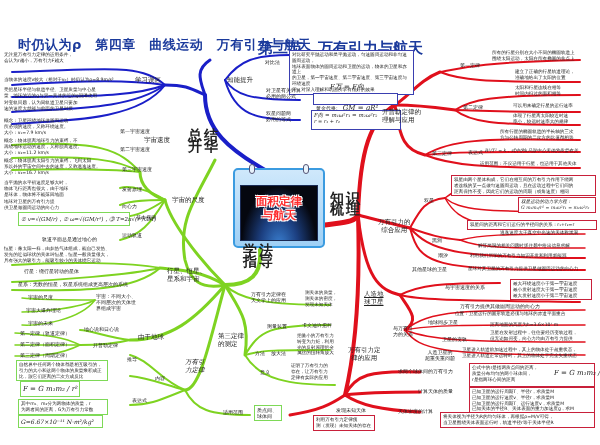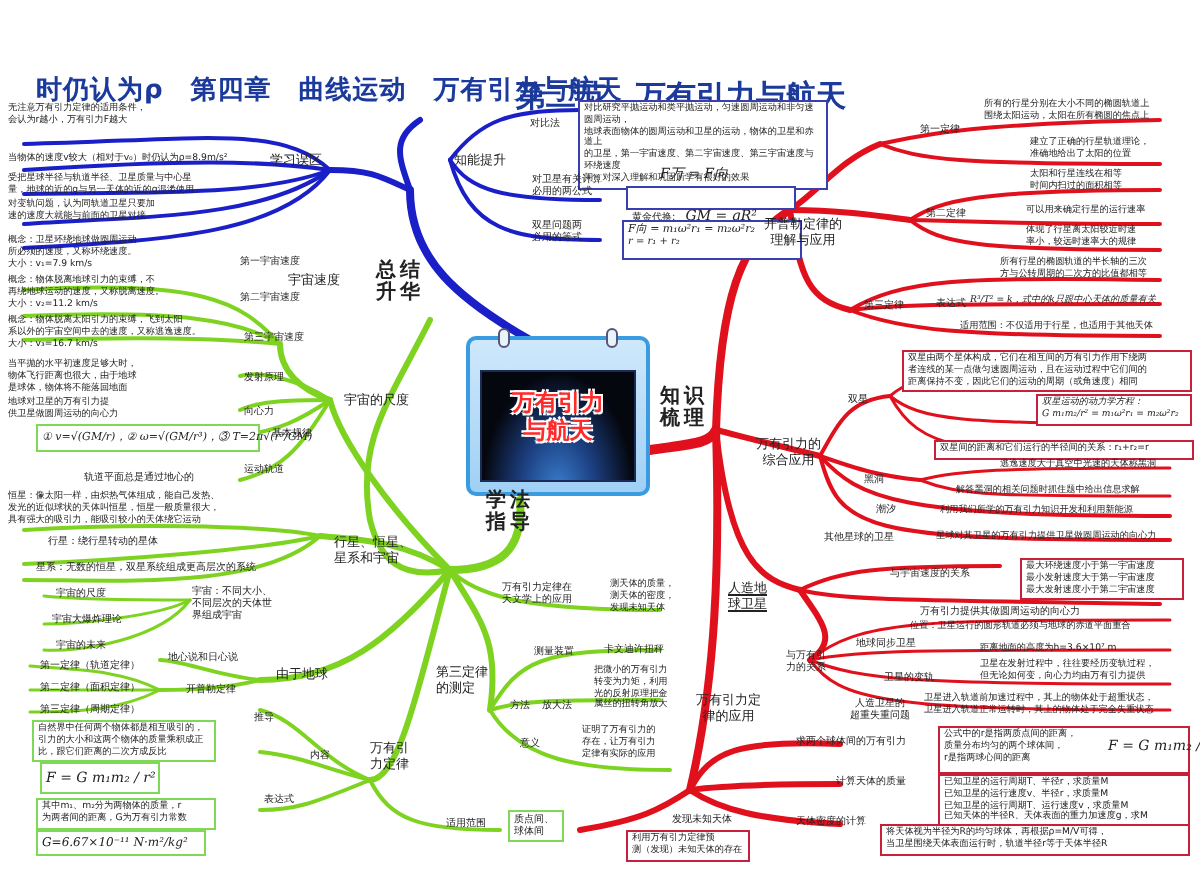--- a/index.html
+++ b/index.html
@@ -4,21 +4,21 @@
 <style>
   * { box-sizing: border-box; margin: 0; padding: 0; }
   html, body { width: 600px; height: 445px; background: #fff; overflow: hidden; }
   body { position: relative; font-family: "DejaVu Sans", "Liberation Sans", sans-serif; color: #222; }
   .title-main { position: absolute; left: 18px; top: 36px; font-size: 13px; font-weight: bold; color: #1b3a9c; white-space: nowrap; letter-spacing: 0.5px; }
   .title-sub { position: absolute; left: 258px; top: 39px; font-size: 15px; font-weight: bold; color: #1b3a9c; white-space: nowrap; }
   svg.lines { position: absolute; left: 0; top: 0; width: 600px; height: 445px; }
   .t { position: absolute; font-size: 5px; line-height: 6px; white-space: nowrap; color: #222; }
   .tw { position: absolute; font-size: 4.6px; line-height: 5.8px; color: #222; }
   .lbl { position: absolute; font-size: 6.5px; line-height: 8px; white-space: nowrap; color: #222; }
-  .core { position: absolute; font-size: 10px; line-height: 11px; font-weight: bold; color: #222; text-align: center; letter-spacing: 2px; }
+  .core { position: absolute; font-size: 14px; line-height: 11px; font-weight: bold; color: #222; text-align: center; letter-spacing: 2px; }
   .box-blue { position: absolute; border: 1px solid #3a3fb0; padding: 1px 2px; background: #fff; }
   .box-red { position: absolute; border: 1px solid #c8203a; padding: 1px 2px; background: #fff; }
   .box-green { position: absolute; border: 1px solid #7ed957; padding: 1px 2px; background: #fff; }
   .formula { font-family: "DejaVu Serif", "Liberation Serif", serif; font-style: italic; }
   .center-card { position: absolute; left: 233px; top: 168px; width: 92px; height: 80px; background: linear-gradient(#cfe8fb, #9fd0f5); border: 2px solid #3b9be0; border-radius: 5px; }
   .center-card .ring { position: absolute; top: -6px; width: 6px; height: 10px; border-radius: 3px; background: #e8f3fb; border: 1px solid #557; }
   .center-img { position: absolute; left: 5px; top: 15px; width: 78px; height: 56px; background: radial-gradient(ellipse at 50% 110%, #3a7fd0 0%, #1c3f80 35%, #05070f 70%); border: 1px solid #1a2b55; }
   .center-title { position: absolute; left: 0; right: 0; top: 8px; text-align: center; color: #ff2b2b; font-weight: bold; font-size: 11.5px; line-height: 14px; text-shadow: 1px 1px 0 #fff, -1px -1px 0 #fff, 1px -1px 0 #fff, -1px 1px 0 #fff; }
 </style>
 </head>
@@ -164,21 +164,21 @@
 <div class="box-blue" style="left:311px;top:110px;width:90px;height:20px;">
   <div class="t formula" style="position:static;font-size:5.5px;">F向 = m₁ω²r₁ = m₂ω²r₂</div>
   <div class="t formula" style="position:static;font-size:5px;">r = r₁ + r₂</div>
 </div>
 
 <div class="center-card">
   <div class="ring" style="left:14px;"></div>
   <div class="ring" style="right:14px;"></div>
   <div class="center-img">
     <div class="center-title">
-      <div>万有引力</div>
+      <div>面积定律</div>
       <div>与航天</div>
     </div>
   </div>
 </div>
 
 <div class="core" style="left:243px;top:245px;white-space:pre-line;">学法
 指导</div>
 
 <div class="lbl" style="left:172px;top:196px;">宇宙的尺度</div>
 <div class="lbl" style="left:144px;top:136px;">宇宙速度</div>
@@ -221,21 +221,21 @@
 <div class="t" style="left:26px;top:307px;">宇宙大爆炸理论</div>
 <div class="t" style="left:28px;top:320px;">宇宙的未来</div>
 
 <div class="lbl" style="left:138px;top:333px;">由于地球</div>
 <div class="t" style="left:84px;top:326px;">地心说和日心说</div>
 <div class="t" style="left:93px;top:342px;">开普勒定律</div>
 <div class="t" style="left:20px;top:330px;">第一定律（轨道定律）</div>
 <div class="t" style="left:20px;top:341px;">第二定律（面积定律）</div>
 <div class="t" style="left:20px;top:352px;">第三定律（周期定律）</div>
 
-<div class="lbl" style="left:185px;top:370px;white-space:pre-line;">万有引
+<div class="lbl" style="left:185px;top:358px;white-space:pre-line;font-style:italic;">万有引
 力定律</div>
 <div class="t" style="left:127px;top:356px;">推导</div>
 <div class="t" style="left:155px;top:375px;">内容</div>
 <div class="box-green tw" style="left:16px;top:360px;width:92px;white-space:pre-line;">自然界中任何两个物体都是相互吸引的，
 引力的大小和这两个物体的质量乘积成正
 比，跟它们距离的二次方成反比</div>
 <div class="t" style="left:132px;top:397px;">表达式</div>
 <div class="box-green t formula" style="left:20px;top:381px;width:60px;height:16px;font-size:7px;line-height:13px;">F = G m₁m₂ / r²</div>
 <div class="box-green tw" style="left:18px;top:399px;width:90px;white-space:pre-line;">其中m₁、m₂分为两物体的质量，r
 为两者间的距离，G为万有引力常数</div>
@@ -261,21 +261,21 @@
 
 <div class="t" style="left:251px;top:291px;white-space:pre-line;">万有引力定律在
 天文学上的应用</div>
 <div class="tw" style="left:305px;top:290px;width:42px;white-space:pre-line;">测天体的质量，
 测天体的密度，
 发现未知天体</div>
 
 <div class="core" style="left:330px;top:193px;white-space:pre-line;">知识
 梳理</div>
 
-<div class="lbl" style="left:382px;top:108px;white-space:pre-line;text-align:center;">开普勒定律的
+<div class="lbl" style="left:382px;top:108px;white-space:pre-line;text-align:left;">开普勒定律的
 理解与应用</div>
 <div class="t" style="left:460px;top:62px;">第一定律</div>
 <div class="tw" style="left:492px;top:50px;width:105px;white-space:pre-line;">所有的行星分别在大小不同的椭圆轨道上
 围绕太阳运动，太阳在所有椭圆的焦点上</div>
 <div class="tw" style="left:515px;top:69px;width:80px;white-space:pre-line;">建立了正确的行星轨道理论，
 准确地给出了太阳的位置</div>
 <div class="t" style="left:463px;top:104px;">第二定律</div>
 <div class="tw" style="left:515px;top:85px;width:80px;white-space:pre-line;">太阳和行星连线在相等
 时间内扫过的面积相等</div>
 <div class="tw" style="left:513px;top:103px;width:85px;">可以用来确定行星的运行速率</div>

